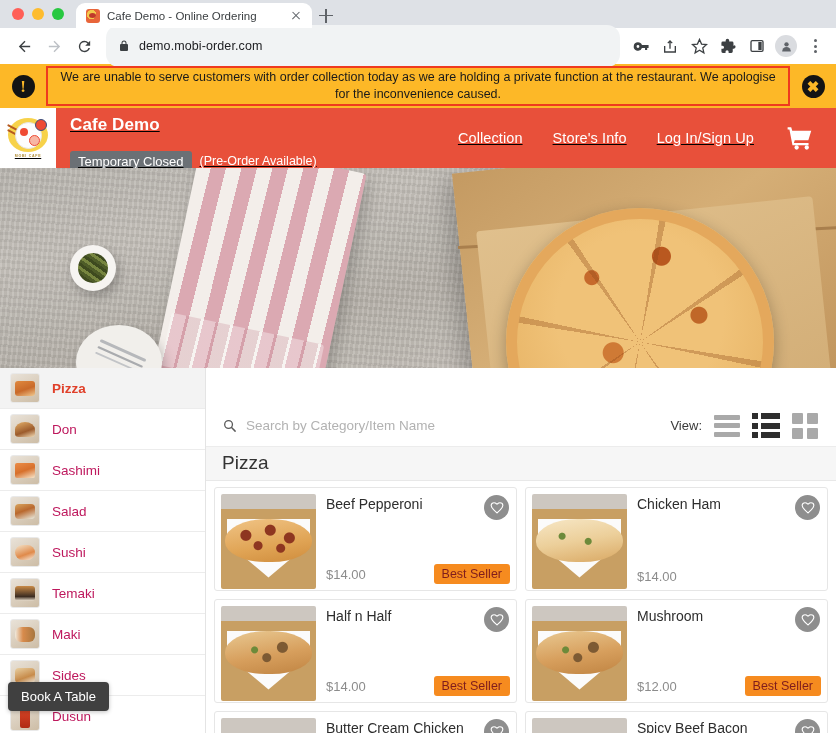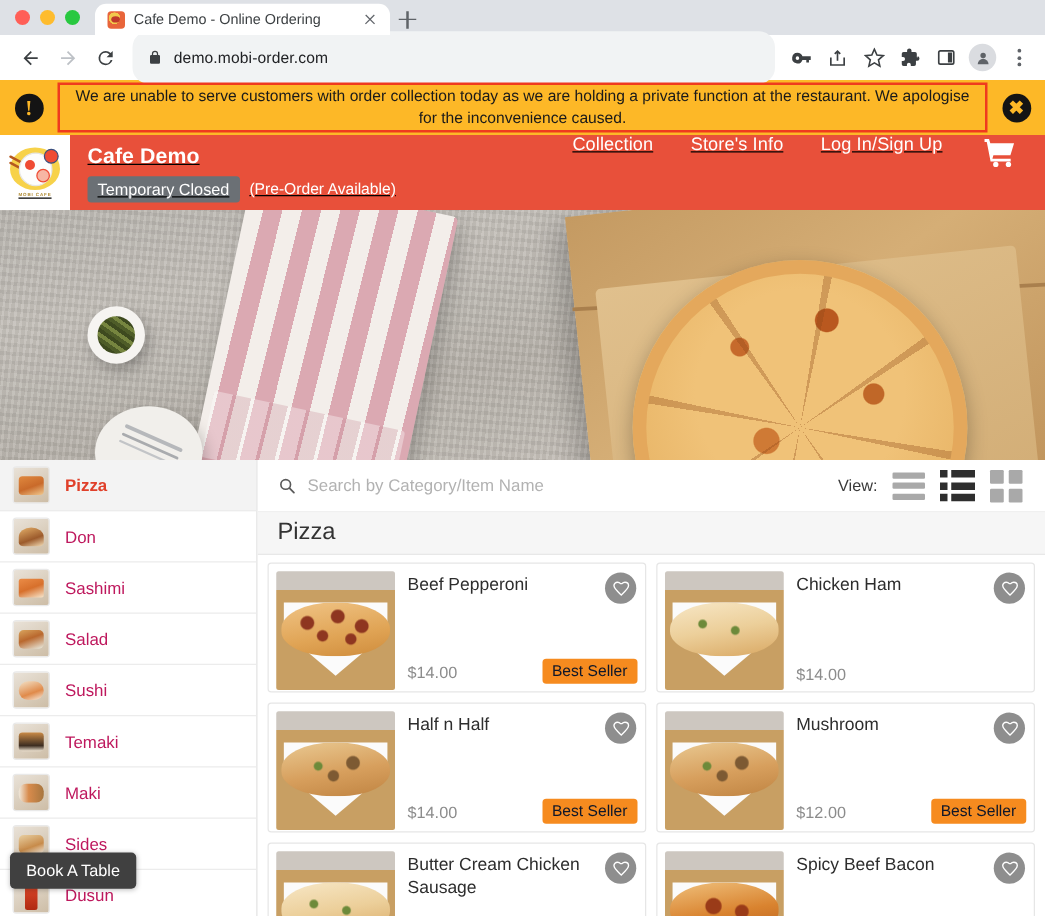--- a/index.html
+++ b/index.html
@@ -143,28 +143,28 @@
     position: absolute; right: 1px; top: 1px; width: 12px; height: 12px;
     border-radius: 50%; background: #ef4b34; border: 1.5px solid #3b4f7d;
   }
   .logo-caption {
     font-size: 3.6px; letter-spacing: .7px; color: #b08b33; margin-top: 2px; font-weight: bold;
   }
   .brand-block { padding: 8px 0 0 14px; flex: none; }
   .brand-name {
     color: #fff; font-size: 17px; font-weight: bold; line-height: 1.1; letter-spacing: .1px;
   }
-  .brand-sub { display: flex; align-items: center; gap: 8px; margin-top: 6px; }
+  .brand-sub { display: flex; align-items: center; gap: 8px; margin-top: 16px; }
   .closed-pill {
     background: #6b7075; color: #fff; font-size: 13px; padding: 3px 8px;
     border-radius: 3px; white-space: nowrap;
   }
   .preorder { color: #fff; font-size: 12.5px; white-space: nowrap; }
   .site-nav {
-    margin-left: auto; display: flex; gap: 30px; padding-right: 18px;
+    margin-left: auto; display: flex; align-items: center; gap: 30px; padding-right: 18px;
   }
   .nav-link {
     color: #fff; font-size: 14.5px; cursor: pointer; white-space: nowrap; letter-spacing: .1px;
   }
   .cart-icon { width: 34px; height: 28px; display: flex; align-items: center; cursor: pointer; }
 
   
   .hero {
     height: 200px; position: relative; overflow: hidden;
     background: linear-gradient(168deg, #b9b5af 0%, #c3bfb8 26%, #b6b1aa 55%, #cdc8c0 100%);
@@ -276,21 +276,21 @@
   .book-table {
     position: absolute; left: 8px; bottom: 22px; background: #404040; color: #fff;
     font-size: 13px; padding: 7px 13px; border-radius: 4px; cursor: pointer;
     box-shadow: 0 1px 4px rgba(0,0,0,.25); white-space: nowrap;
   }
 
   
   .content { flex: 1; background: #fff; overflow: hidden; display: flex; flex-direction: column; }
   .search-row {
     height: 42px; flex: none; display: flex; align-items: center; gap: 10px;
-    padding: 0 18px 0 16px; border-bottom: 1px solid #ececec; background: #fff;
+    padding: 0 18px 0 16px; border-bottom: 1px solid #ececec; background: #fff; margin-top: 37px;
   }
   .search-input-wrap { flex: 1; display: flex; align-items: center; gap: 9px; }
   .search-placeholder { font-size: 13.5px; color: #b2b2b2; }
   .view-label { font-size: 13px; color: #3a3a3a; margin-right: 2px; }
   .view-icons { display: flex; align-items: center; gap: 12px; }
   .vi { cursor: pointer; display: flex; flex-direction: column; gap: 3.5px; }
   .vi .bar { width: 26px; height: 5px; background: #a9a9a9; border-radius: 1px; }
   .vi2 { display: flex; flex-direction: column; gap: 3.5px; cursor: pointer; }
   .vi2 .row { display: flex; gap: 3px; }
   .vi2 .sq { width: 6px; height: 6px; background: #2e2e2e; }
@@ -348,21 +348,21 @@
       radial-gradient(circle at 66% 54%, #9a3b18 0 5px, transparent 6px),
       linear-gradient(170deg, #efc07c 0%, #d9832f 55%, #b9601e 100%);
   }
   .item-body { flex: 1; padding: 2px 0 0 10px; display: flex; flex-direction: column; position: relative; }
   .item-name {
     font-size: 14px; color: #2d2d2d; line-height: 1.28; padding-right: 32px;
   }
   .item-foot { margin-top: auto; display: flex; align-items: center; }
   .item-price { font-size: 13px; color: #8c8c8c; }
   .badge {
-    margin-left: auto; background: #f68b1f; color: #0f172a; font-size: 12.5px;
+    margin-left: auto; background: #f68b1f; color: #7f1d1d; font-size: 12.5px;
     padding: 3px 8px; border-radius: 3px; white-space: nowrap;
   }
   .fav-btn {
     position: absolute; right: 1px; top: 1px; width: 25px; height: 25px; border-radius: 50%;
     background: #8e8e8e; display: flex; align-items: center; justify-content: center; cursor: pointer;
   }
   .fav-btn svg { display: block; }
 </style>
 </head>
 <body>

